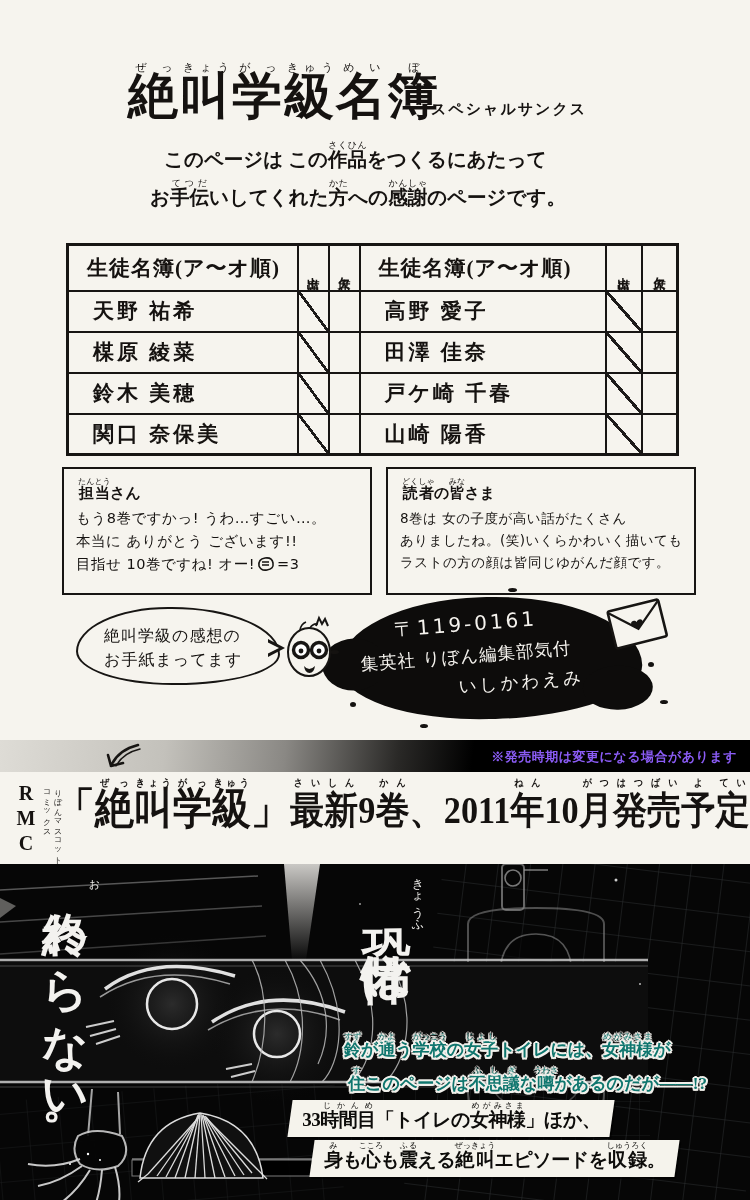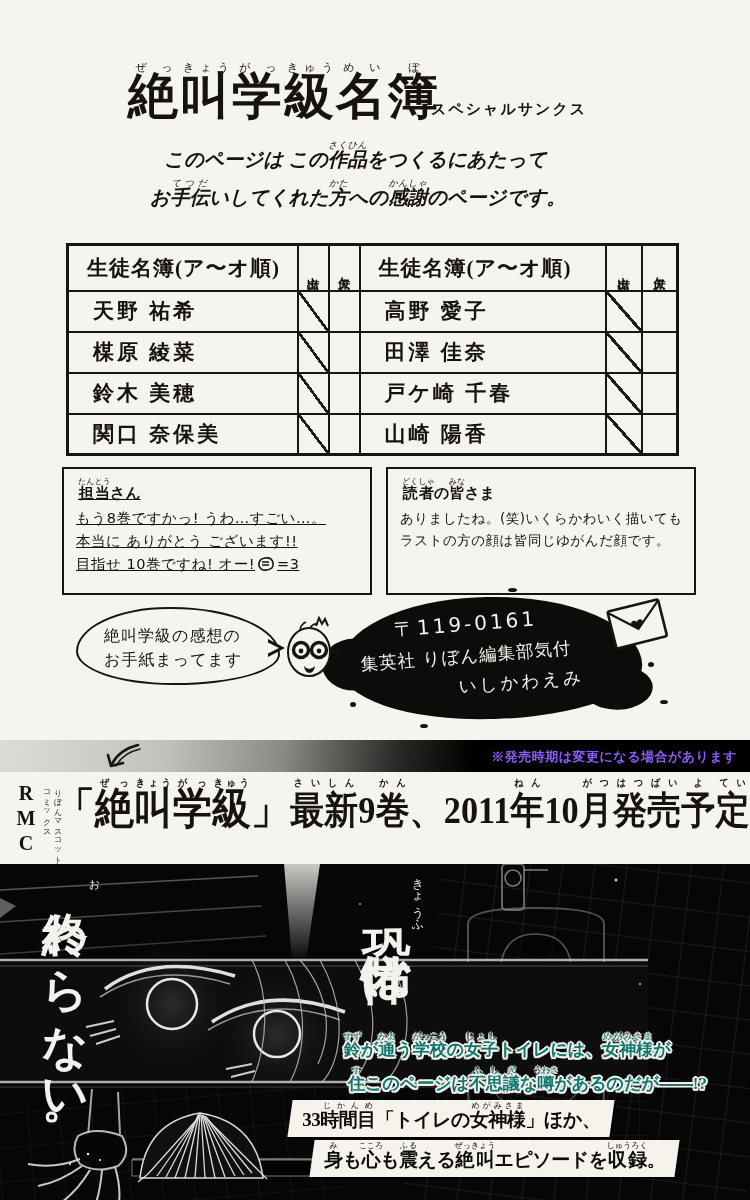--- a/index.html
+++ b/index.html
@@ -5,41 +5,41 @@
   html,body{margin:0;padding:0;background:#2b2b2b;}
   .page{position:relative;width:750px;height:1200px;margin:0 auto;background:#f6f4ee;
         font-family:"Liberation Serif","DejaVu Serif",serif;color:#151210;overflow:hidden;}
   ruby{ruby-position:over;}
   rt{font-weight:normal;letter-spacing:0;}
 
   
   .title{position:absolute;left:128px;top:62px;font-size:50px;font-weight:bold;letter-spacing:2px;white-space:nowrap;}
   .title rt{font-size:11px;}
   .subtitle{position:absolute;left:425px;top:100px;font-size:15px;letter-spacing:2px;font-weight:600;margin-left:6px;}
-  .intro{position:absolute;left:150px;top:140px;font-size:19.5px;line-height:37px;font-weight:600;white-space:nowrap;font-style:italic;}
+  .intro{position:absolute;left:150px;top:140px;font-size:19.5px;line-height:37px;font-weight:600;white-space:nowrap;}
   .intro rt{font-size:9px;}
   .intro .l1{margin-left:14px;}
 
   
   .roster{position:absolute;left:66px;top:243px;width:596px;border-collapse:collapse;table-layout:fixed;}
   .roster td{border:2px solid #171513;overflow:hidden;}
   .roster{border:3px solid #171513;}
   .roster .name-h{font-size:21px;font-weight:bold;padding-left:18px;letter-spacing:1px;}
   .roster tr.hd{height:46px;}
   .roster tr.rw{height:41px;}
   .vlab{writing-mode:vertical-rl;text-orientation:upright;font-size:13px;line-height:1;margin:0 auto;letter-spacing:1px;font-weight:600;}
   .roster .name{font-size:21px;font-weight:600;padding-left:24px;letter-spacing:3px;white-space:nowrap;}
   .roster td.mark{background-image:linear-gradient(to top right,transparent 47%,#1d1b19 47%,#1d1b19 53%,transparent 53%);}
 
   
   .notebox{position:absolute;border:2.5px solid #171513;background:#f6f4ee;
            font-family:"DejaVu Sans","Liberation Sans",sans-serif;}
   .notebox .bt{font-size:15px;margin:8px 0 4px 14px;font-weight:600;}
   .notebox .bt rt{font-size:8px;}
-  .editor{left:62px;top:467px;width:306px;height:124px;text-decoration:underline;}
+  .editor{left:62px;top:467px;width:306px;height:124px;}
   .reader{left:386px;top:467px;width:306px;height:124px;}
   .hand-line{font-size:14.5px;line-height:23px;margin-left:12px;letter-spacing:0.5px;white-space:nowrap;}
   .reader .hand-line{font-size:13.5px;line-height:22px;}
   .fist{display:inline-block;vertical-align:-4px;margin:0 1px;}
 
   
   .bubble{position:absolute;left:76px;top:607px;width:200px;height:74px;border:2.5px solid #171513;
           border-radius:46% 54% 52% 48% / 58% 62% 40% 44%;background:#f6f4ee;z-index:2;
           font-family:"DejaVu Sans","Liberation Sans",sans-serif;}
   .bubble .in{padding:15px 0 0 26px;font-size:16px;line-height:24px;letter-spacing:1px;white-space:nowrap;}
@@ -175,20 +175,21 @@
     <div class="hand-line">本当に ありがとう ございます!!</div>
     <div class="hand-line">
       <span>目指せ 10巻ですね! オー!</span><svg class="fist" width="20" height="18" viewBox="0 0 20 18">
           <path d="M3,11 Q2,4 9,3 Q16,2 17,8 Q18,14 11,15 Q5,16 3,11 Z M6,7 l7,0 M6,10 l7,0" fill="none" stroke="#171513" stroke-width="1.6"></path>
         </svg><span>=3</span>
     </div>
   </div>
 
   <div class="notebox reader">
     <div class="bt"><ruby>読者<rt>どくしゃ</rt></ruby><span>の</span><ruby>皆<rt>みな</rt></ruby><span>さま</span></div>
+    <div class="hand-line">8巻は 女の子度が高い話がたくさん</div>
     <div class="hand-line">ありましたね。(笑)いくらかわいく描いても</div>
     <div class="hand-line">ラストの方の顔は皆同じゆがんだ顔です。</div>
   </div>
 
   <div class="bubble">
     <div class="in">
       <div>絶叫学級の感想の</div>
       <div>お手紙まってます</div>
     </div>
   </div>

